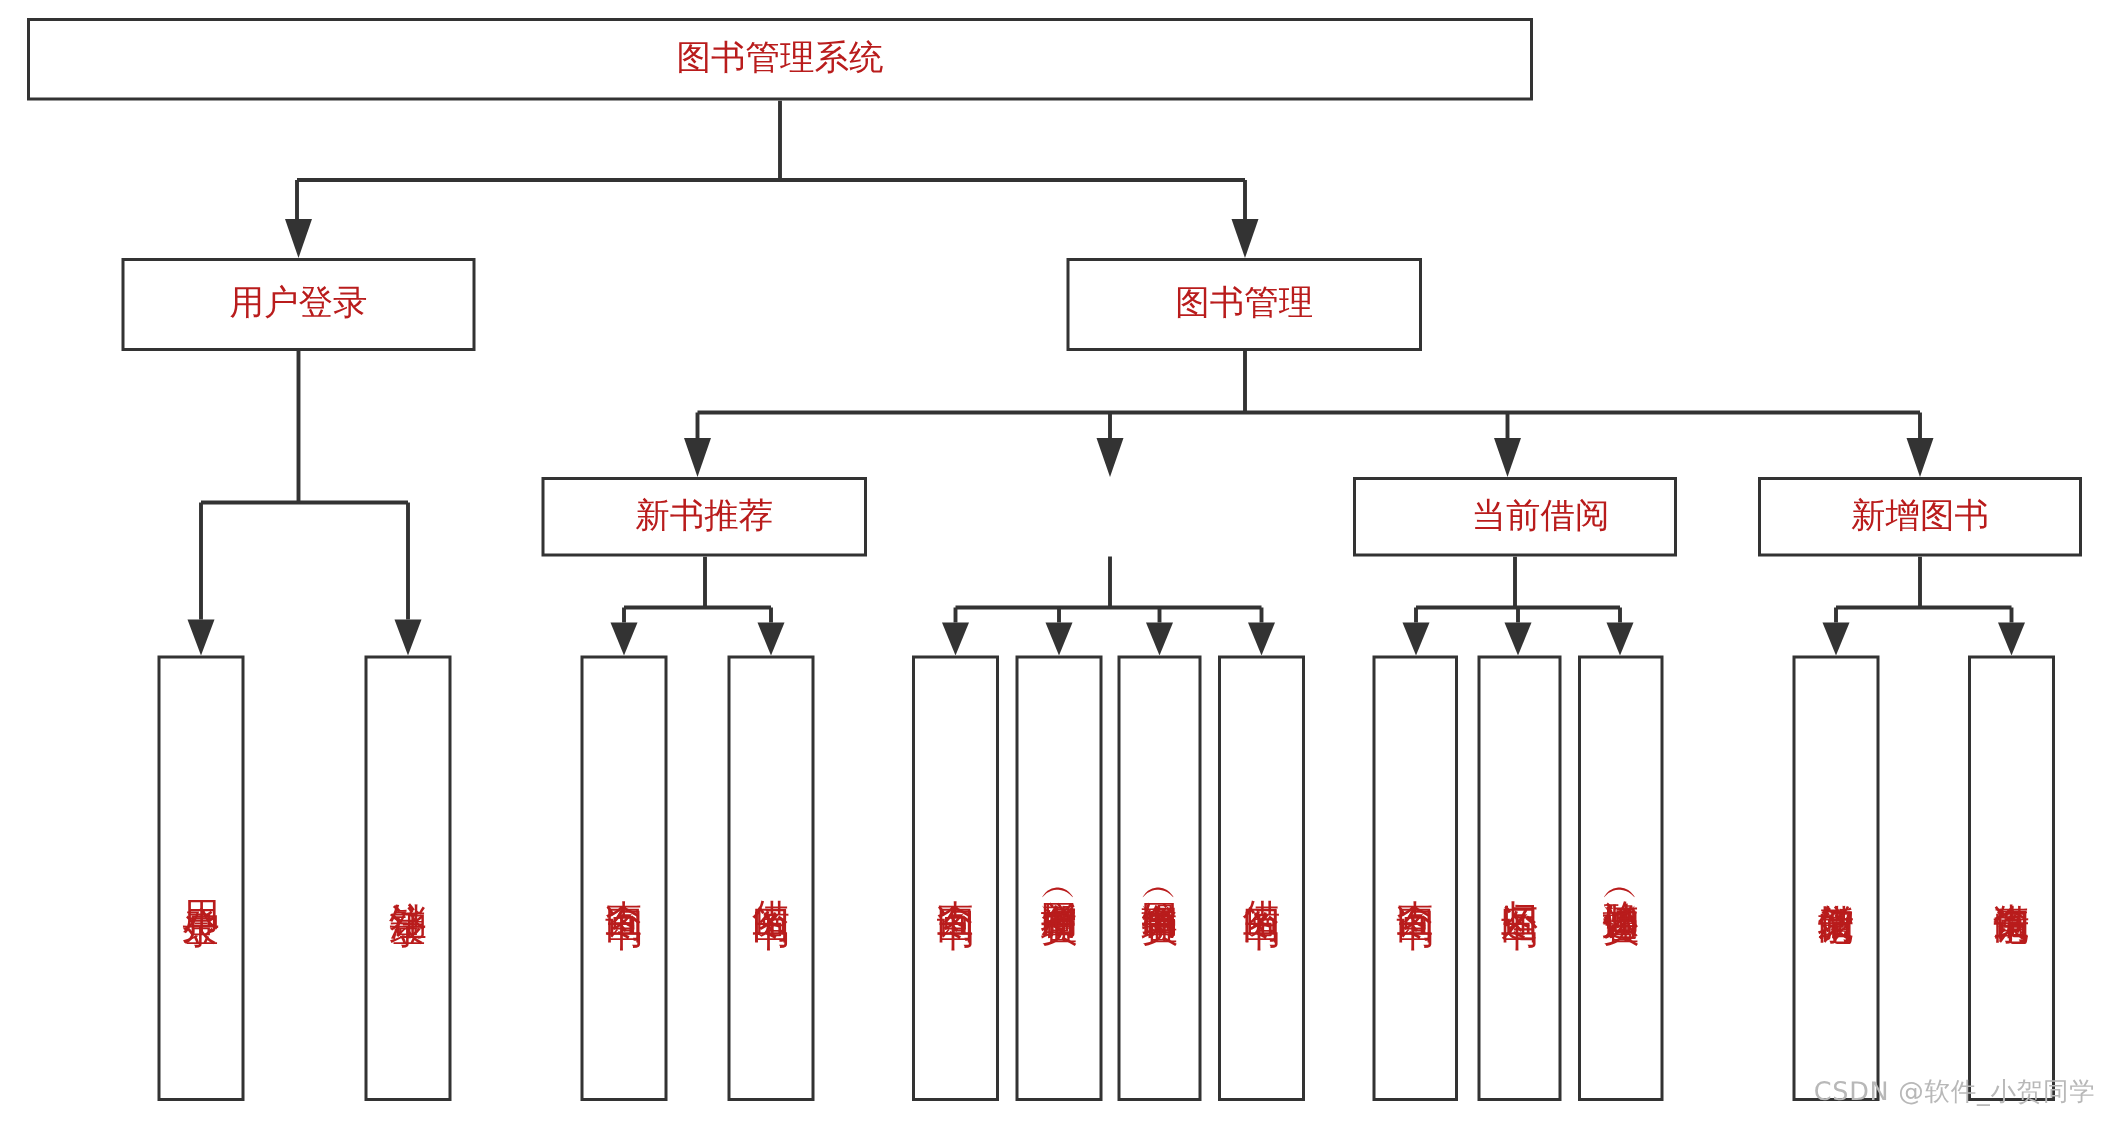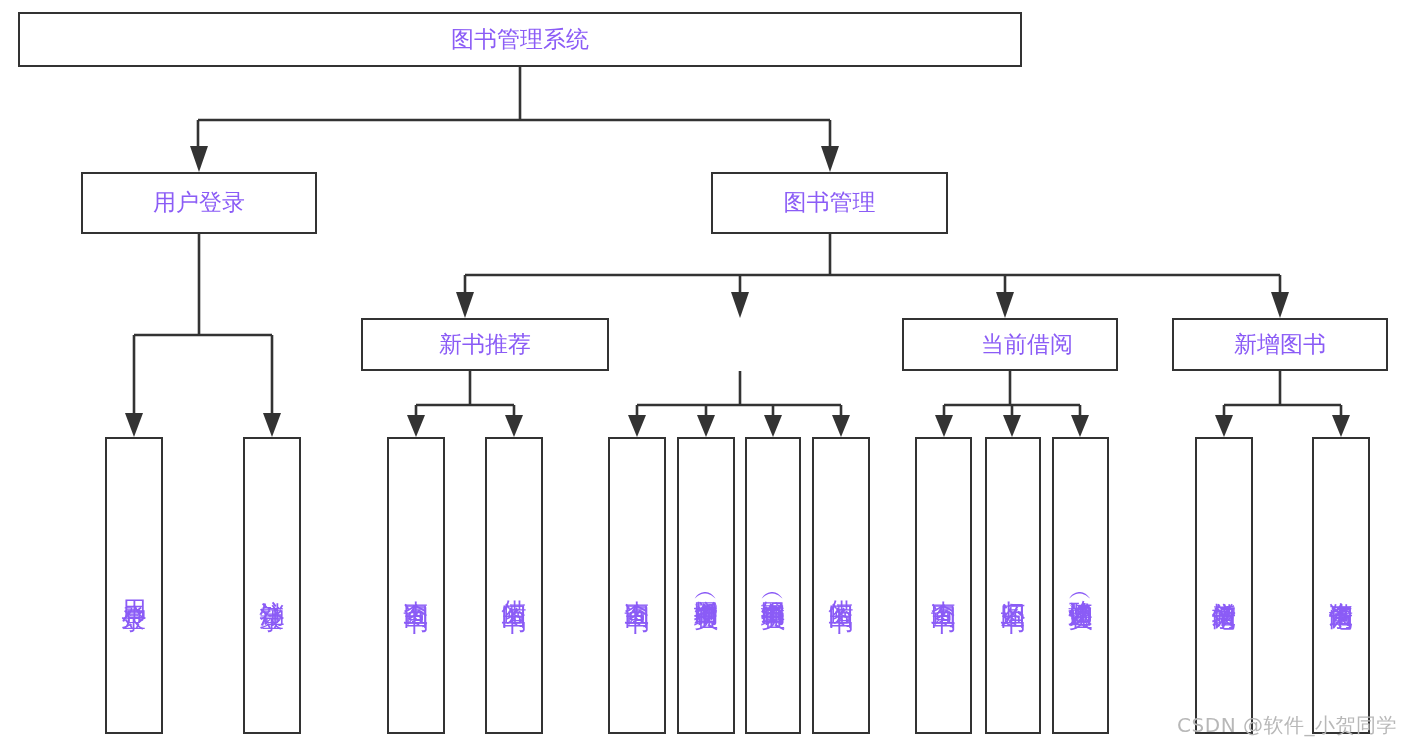--- a/index.html
+++ b/index.html
@@ -30,21 +30,21 @@
     position: absolute;
     box-sizing: border-box;
     background: #ffffff;
     border: 2px solid #333333;
     display: flex;
     align-items: center;
     justify-content: center;
     z-index: 2;
   }
   .node .label {
-    color: #8b5cf6;
+    color: #b91c1c;
     line-height: 1.18;
     text-align: center;
     white-space: nowrap;
   }
   .node.horiz .label {
     font-size: 23px;
   }
   .node.vert {
     align-items: center;
     justify-content: center;
@@ -58,21 +58,21 @@
     white-space: nowrap;
   }
   .node.vert.narrow .label {
     font-size: 24px;
     letter-spacing: 1px;
   }
   #watermark {
     position: absolute;
     right: 8px;
     bottom: 8px;
-    font-size: 20px;
+    font-size: 17px;
     color: #b8b8b8;
     letter-spacing: 0.5px;
     z-index: 5;
     white-space: nowrap;
   }
 </style>
 </head>
 <body>
 
 <div id="canvas">
@@ -160,21 +160,21 @@
   </div>
 
   <div class="node horiz" style="left:81px; top:172px; width:236px; height:62px;">
     <span class="label">用户登录</span>
   </div>
 
   <div class="node horiz" style="left:711px; top:172px; width:237px; height:62px;">
     <span class="label">图书管理</span>
   </div>
 
-  <div class="node horiz" style="left:361px; top:318px; width:248px; height:53px;">
+  <div class="node horiz" style="left:361px; top:318px; width:217px; height:53px;">
     <span class="label">新书推荐</span>
   </div>
 
 
   <div class="node horiz" style="left:902px; top:318px; width:216px; height:53px;padding-left:34px;">
     <span class="label">当前借阅</span>
   </div>
 
   <div class="node horiz" style="left:1172px; top:318px; width:216px; height:53px;">
     <span class="label">新增图书</span>

